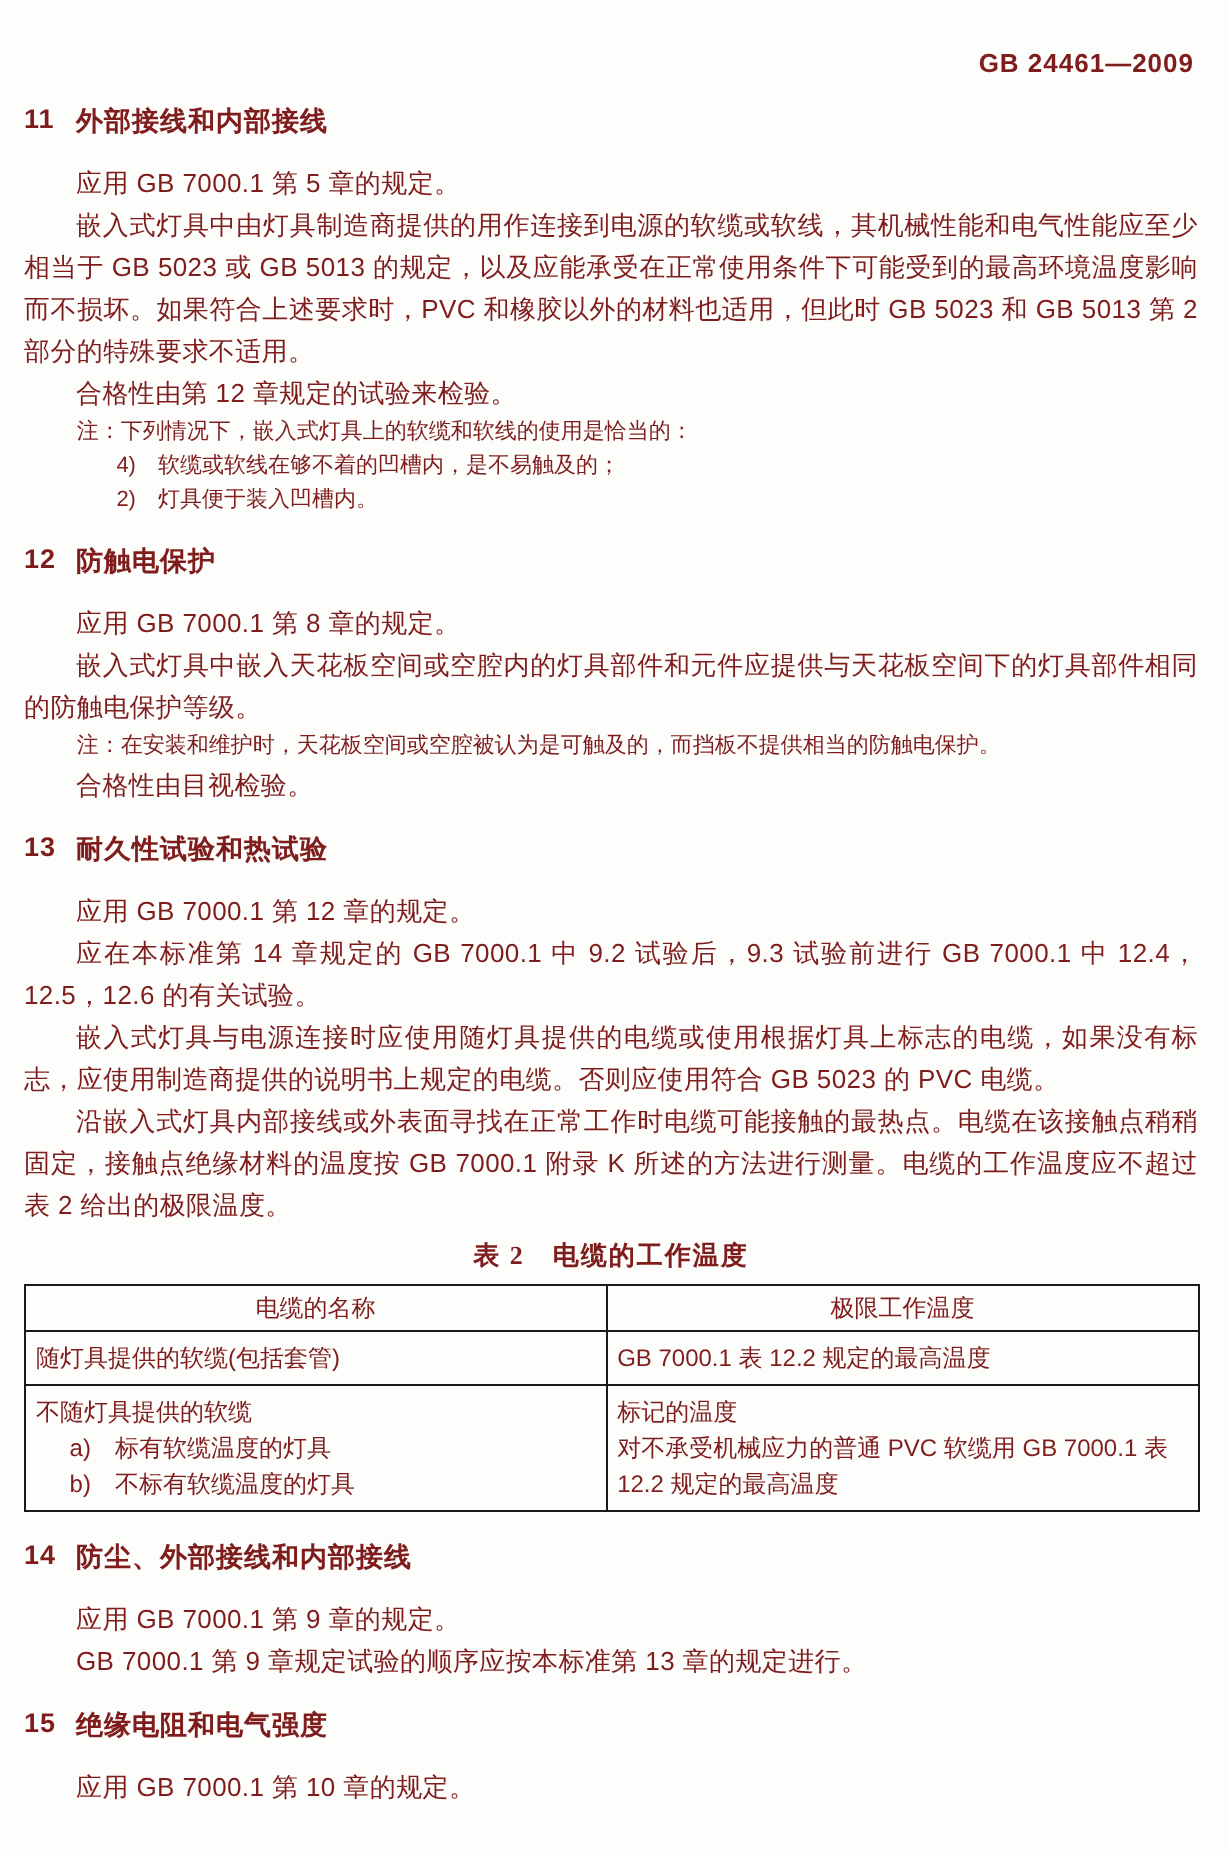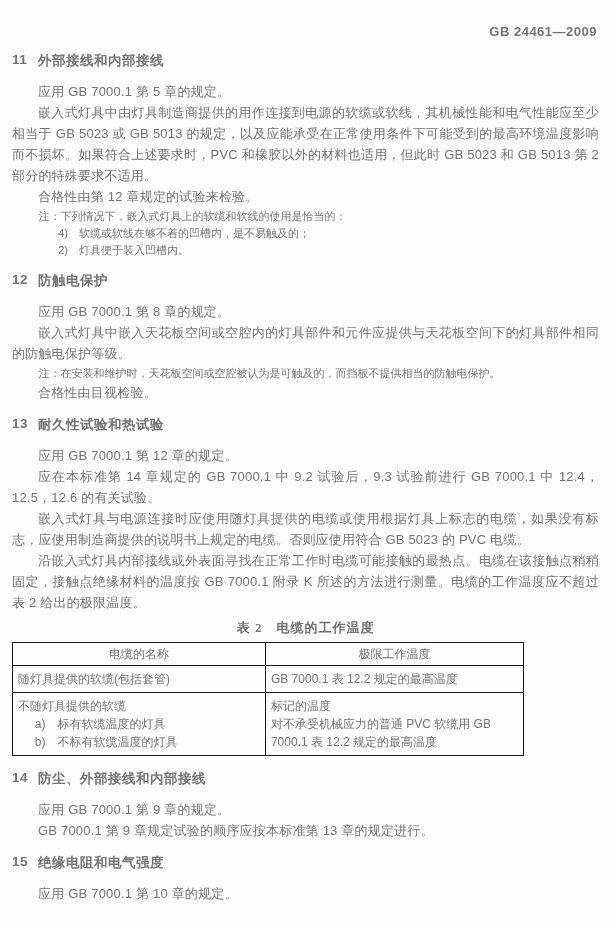--- a/index.html
+++ b/index.html
@@ -6,21 +6,21 @@
     margin: 0;
     padding: 0;
     background: #ffffff;
   }
   .page {
     position: relative;
     width: 614px;
     height: 927px;
     box-sizing: border-box;
     background: #fdfdfc;
-    color: #737373;
+    color: #7f1d1d;
     font-family: "Liberation Sans", "DejaVu Sans", sans-serif;
     padding: 24px 15px 0 12px;
     overflow: hidden;
   }
   .doc-header {
     text-align: right;
     font-weight: bold;
     font-size: 13px;
     letter-spacing: 0.5px;
     padding-right: 2px;
@@ -61,21 +61,21 @@
   }
   .tbl-caption {
     text-align: center;
     font-weight: bold;
     font-size: 13px;
     margin: 6px 0 5px 0;
     letter-spacing: 1px;
     font-family: Liberation Serif, serif;
   }
   table.tbl {
-    width: 512px;
+    width: 588px;
     margin-left: 0;
     border-collapse: collapse;
     table-layout: fixed;
     font-size: 12px;
     line-height: 18px;
   }
   table.tbl th, table.tbl td {
     border: 1px solid #1a1a1a;
     vertical-align: top;
     font-weight: normal;

